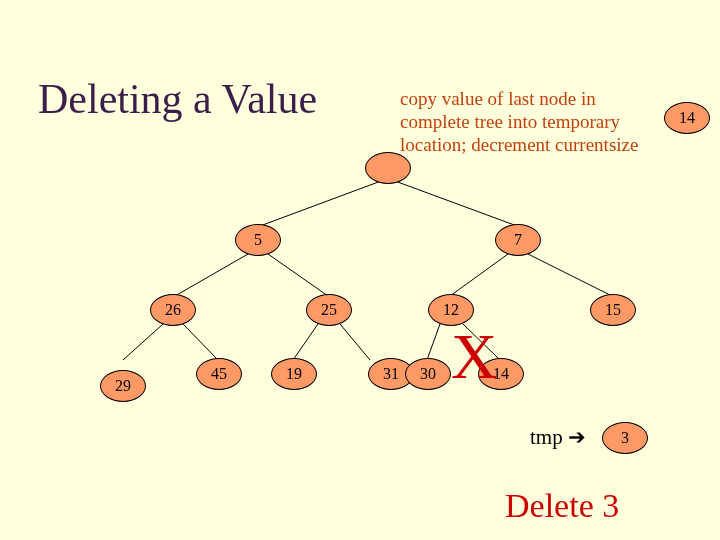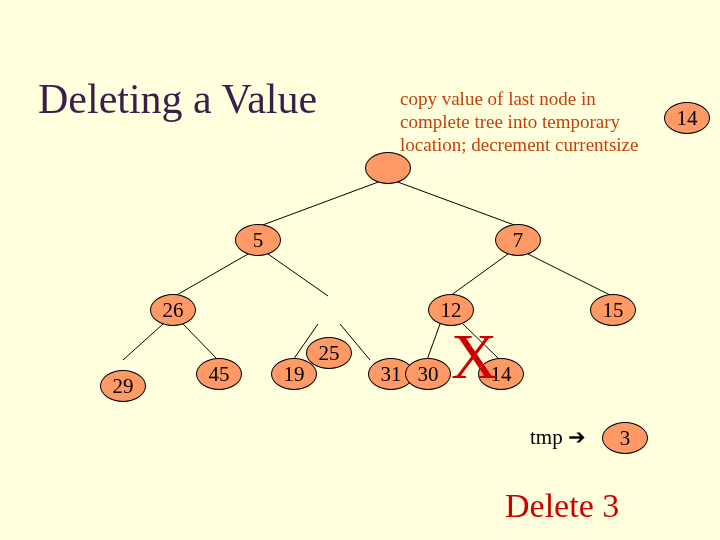--- a/index.html
+++ b/index.html
@@ -37,21 +37,21 @@
   .node {
     position: absolute;
     width: 46px;
     height: 32px;
     border: 1px solid #000;
     border-radius: 50%;
     background: #ff9966;
     display: flex;
     align-items: center;
     justify-content: center;
-    font-size: 21px;
+    font-size: 16px;
     color: #000;
     box-sizing: border-box;
     text-align: right;
   }
   .cross {
     position: absolute;
     font-size: 64px;
     color: #cc0000;
     font-family: "Times New Roman", serif;
     font-weight: normal;
@@ -94,21 +94,21 @@
     <line x1="440" y1="324" x2="427" y2="360"></line>
     <line x1="463" y1="324" x2="500" y2="360"></line>
   </g>
 </svg>
 
 <div class="node" style="left:365px; top:152px;"></div>
 <div class="node" style="left:664px; top:102px;">14</div>
 <div class="node" style="left:235px; top:224px;">5</div>
 <div class="node" style="left:495px; top:224px;">7</div>
 <div class="node" style="left:150px; top:294px;">26</div>
-<div class="node" style="left:306px; top:294px;margin-top:43px;">25</div>
+<div class="node" style="left:306px; top:294px;">25</div>
 <div class="node" style="left:428px; top:294px;">12</div>
 <div class="node" style="left:590px; top:294px;">15</div>
 <div class="node" style="left:100px; top:370px;">29</div>
 <div class="node" style="left:196px; top:358px;">45</div>
 <div class="node" style="left:271px; top:358px;">19</div>
 <div class="node" style="left:368px; top:358px;">31</div>
 <div class="node" style="left:405px; top:358px;">30</div>
 <div class="node" style="left:478px; top:358px;">14</div>
 <div class="node" style="left:602px; top:422px;">3</div>
 

